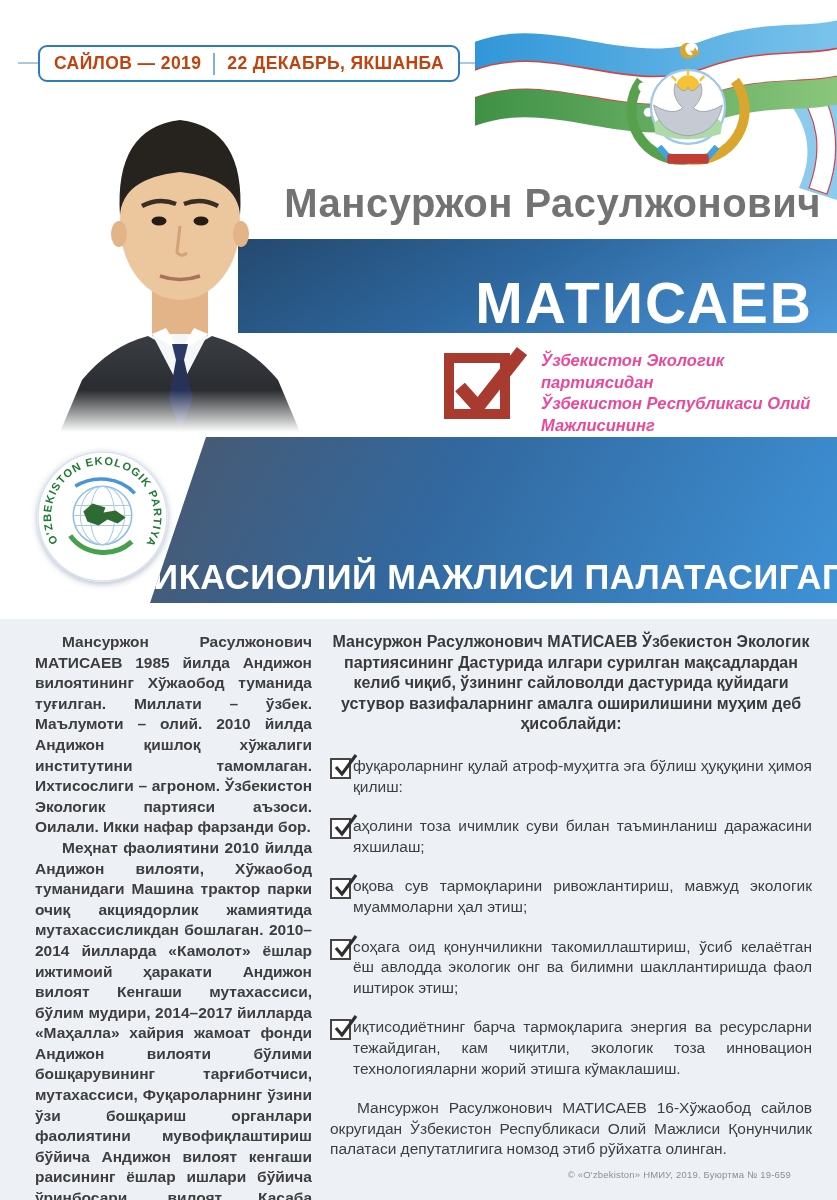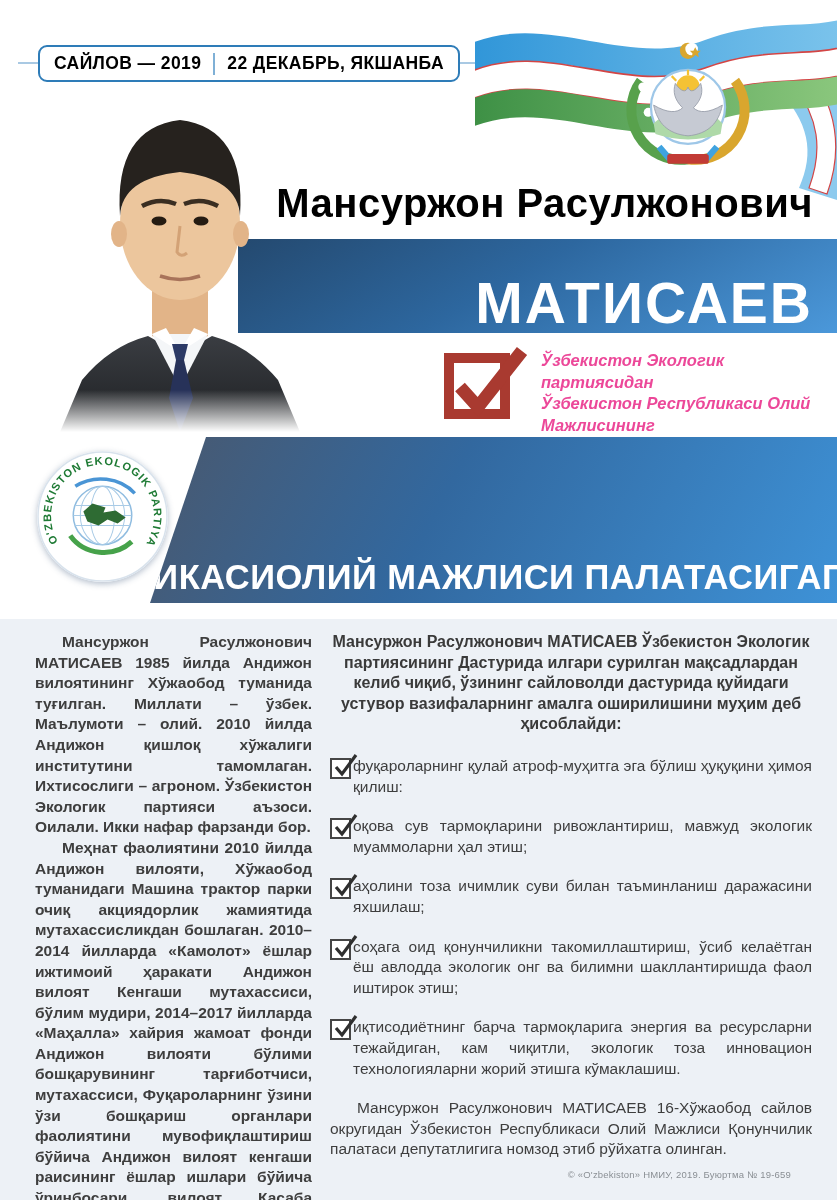--- a/index.html
+++ b/index.html
@@ -9,34 +9,34 @@
     background:#ffffff; overflow:hidden;
     font-family:"Liberation Sans", sans-serif;
   }
   
   .top-rule { position:absolute; left:18px; top:62px; width:540px; height:2px; background:#a9c9e3; z-index:1; }
   .date-badge {
     position:absolute; left:38px; top:45px; height:37px; z-index:2;
     background:#ffffff; border:2.5px solid #2e7cb8; border-radius:9px;
     display:flex; align-items:center; padding:0 14px; gap:12px;
   }
-  .date-badge .seg { color:#000000; font-weight:bold; font-size:17.5px; letter-spacing:.4px; white-space:nowrap; }
+  .date-badge .seg { color:#c2410c; font-weight:bold; font-size:17.5px; letter-spacing:.4px; white-space:nowrap; }
   .date-badge .div { width:2px; height:22px; background:#7fb0d6; }
 
   
   .ribbon-wrap { position:absolute; right:0; top:0; width:362px; height:200px; z-index:1; }
   .emblem-wrap { position:absolute; right:76px; top:40px; width:146px; height:132px; z-index:2; }
 
   
   .portrait { position:absolute; left:30px; top:84px; width:300px; height:348px; z-index:4; }
 
   
   .first-names {
-    position:absolute; right:24px; top:181px; z-index:3;
-    color:#000000; font-weight:bold; font-size:40px; letter-spacing:.5px; white-space:nowrap;
+    position:absolute; right:16px; top:181px; z-index:3;
+    color:#737373; font-weight:bold; font-size:40px; letter-spacing:.5px; white-space:nowrap;
   }
   .surname-banner {
     position:absolute; left:238px; right:0; top:239px; height:94px; z-index:3;
     background:linear-gradient(150deg,#24496f 0%, #2d679f 45%, #4b98da 100%);
     display:flex; align-items:center; justify-content:flex-end; padding-right:24px;
   }
   .surname-banner .surname { color:#ffffff; font-weight:bold; font-size:57px; letter-spacing:2px; white-space:nowrap;margin-top:33px; }
 
   
   .nom-box {
@@ -244,30 +244,30 @@
           </span>
           <span class="item-text">фуқароларнинг қулай атроф-муҳитга эга бўлиш ҳуқуқини ҳимоя қилиш:</span>
         </div>
 
         <div class="program-item">
           <span class="check-sq">
             <svg width="28" height="28" viewBox="0 0 28 28">
                 <polyline points="4,15 10,22 24,3" stroke="#2f2f2f" stroke-width="3.2" fill="none"></polyline>
               </svg>
           </span>
+          <span class="item-text">аҳолини тоза ичимлик суви билан таъминланиш даражасини яхшилаш;</span>
+        </div>
+
+        <div class="program-item">
+          <span class="check-sq">
+            <svg width="28" height="28" viewBox="0 0 28 28">
+                <polyline points="4,15 10,22 24,3" stroke="#2f2f2f" stroke-width="3.2" fill="none"></polyline>
+              </svg>
+          </span>
           <span class="item-text">оқова сув тармоқларини ривожлантириш, мавжуд экологик муаммоларни ҳал этиш;</span>
-        </div>
-
-        <div class="program-item">
-          <span class="check-sq">
-            <svg width="28" height="28" viewBox="0 0 28 28">
-                <polyline points="4,15 10,22 24,3" stroke="#2f2f2f" stroke-width="3.2" fill="none"></polyline>
-              </svg>
-          </span>
-          <span class="item-text">аҳолини тоза ичимлик суви билан таъминланиш даражасини яхшилаш;</span>
         </div>
 
         <div class="program-item">
           <span class="check-sq">
             <svg width="28" height="28" viewBox="0 0 28 28">
                 <polyline points="4,15 10,22 24,3" stroke="#2f2f2f" stroke-width="3.2" fill="none"></polyline>
               </svg>
           </span>
           <span class="item-text">соҳага оид қонунчиликни такомиллаштириш, ўсиб келаётган ёш авлодда экологик онг ва билимни шакллантиришда фаол иштирок этиш;</span>
         </div>

